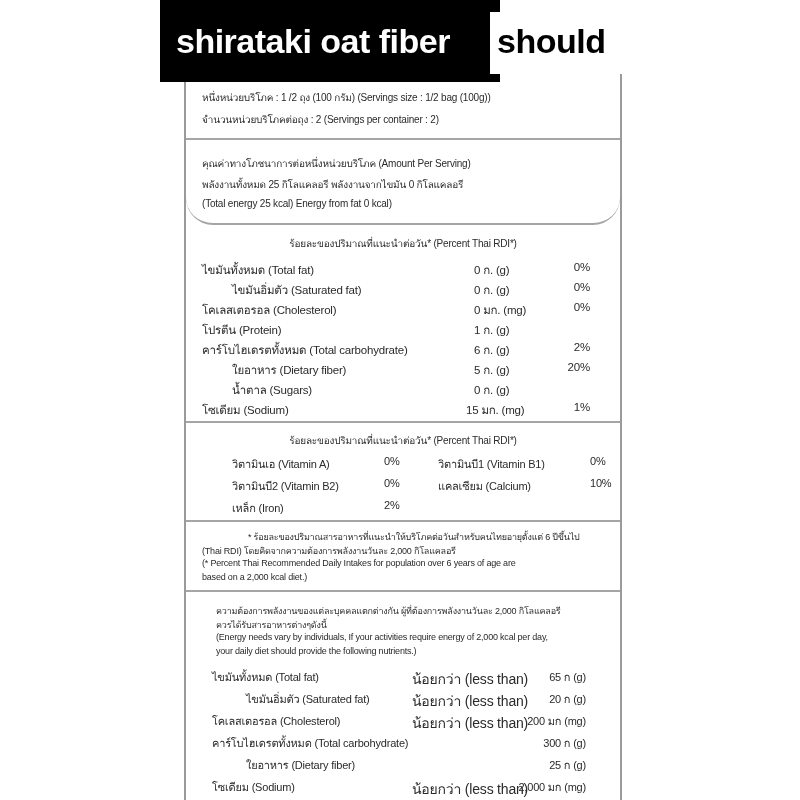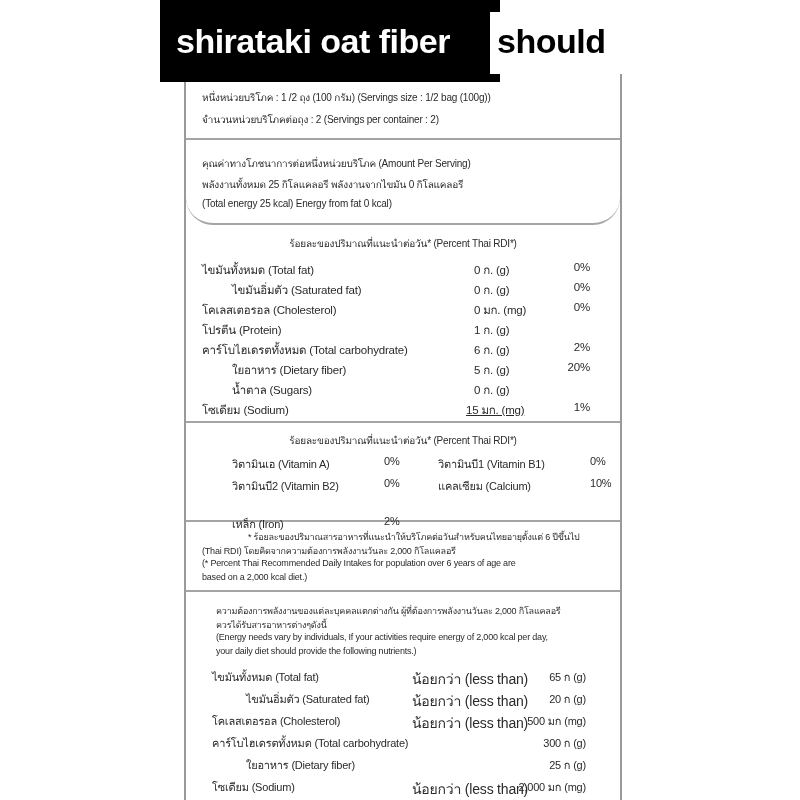--- a/index.html
+++ b/index.html
@@ -115,40 +115,40 @@
       <span class="amt">5 ก. (g)</span>
       <span class="pct">20%</span>
     </div>
     <div class="nrow" style="top:156px;">
       <span class="name indent">น้ำตาล (Sugars)</span>
       <span class="amt">0 ก. (g)</span>
       <span class="pct"></span>
     </div>
     <div class="nrow" style="top:176px;">
       <span class="name">โซเดียม (Sodium)</span>
-      <span class="amt" style="left:280px;text-decoration:underline;">15 มก. (mg)</span>
+      <span class="amt" style="left:280px;">15 มก. (mg)</span>
       <span class="pct">1%</span>
     </div>
   </div>
 
   <div class="section sec4">
     <div class="center-head" style="top:10px;">ร้อยละของปริมาณที่แนะนำต่อวัน* (Percent Thai RDI*)</div>
     <div class="vrow" style="top:32px;">
       <span class="c1">วิตามินเอ (Vitamin A)</span>
       <span class="c2">0%</span>
       <span class="c3">วิตามินบี1 (Vitamin B1)</span>
       <span class="c4">0%</span>
     </div>
     <div class="vrow" style="top:54px;">
       <span class="c1">วิตามินบี2 (Vitamin B2)</span>
       <span class="c2">0%</span>
       <span class="c3">แคลเซียม (Calcium)</span>
       <span class="c4">10%</span>
     </div>
-    <div class="vrow" style="top:92px;padding-left:35px;">
+    <div class="vrow" style="top:76px;padding-left:35px;">
       <span class="c1">เหล็ก (Iron)</span>
       <span class="c2">2%</span>
     </div>
   </div>
 
   <div class="section sec5">
     <div class="foot" style="left:62px; top:8px;">* ร้อยละของปริมาณสารอาหารที่แนะนำให้บริโภคต่อวันสำหรับคนไทยอายุตั้งแต่ 6 ปีขึ้นไป</div>
     <div class="foot" style="left:16px; top:22px;">(Thai RDI) โดยคิดจากความต้องการพลังงานวันละ 2,000 กิโลแคลอรี</div>
     <div class="foot" style="left:16px; top:36px;">(* Percent Thai Recommended Daily Intakes for population over 6 years of age are</div>
     <div class="foot" style="left:16px; top:50px;">based on a 2,000 kcal diet.)</div>
@@ -166,21 +166,21 @@
       <span class="val">65 ก (g)</span>
     </div>
     <div class="drow" style="top:98px;">
       <span class="name indent">ไขมันอิ่มตัว (Saturated fat)</span>
       <span class="cmp">น้อยกว่า (less than)</span>
       <span class="val">20 ก (g)</span>
     </div>
     <div class="drow" style="top:120px;">
       <span class="name">โคเลสเตอรอล (Cholesterol)</span>
       <span class="cmp">น้อยกว่า (less than)</span>
-      <span class="val">500 มก (mg)</span>
+      <span class="val">200 มก (mg)</span>
     </div>
     <div class="drow" style="top:142px;">
       <span class="name">คาร์โบไฮเดรตทั้งหมด (Total carbohydrate)</span>
       <span class="cmp"></span>
       <span class="val">300 ก (g)</span>
     </div>
     <div class="drow" style="top:164px;">
       <span class="name indent">ใยอาหาร (Dietary fiber)</span>
       <span class="cmp"></span>
       <span class="val">25 ก (g)</span>

